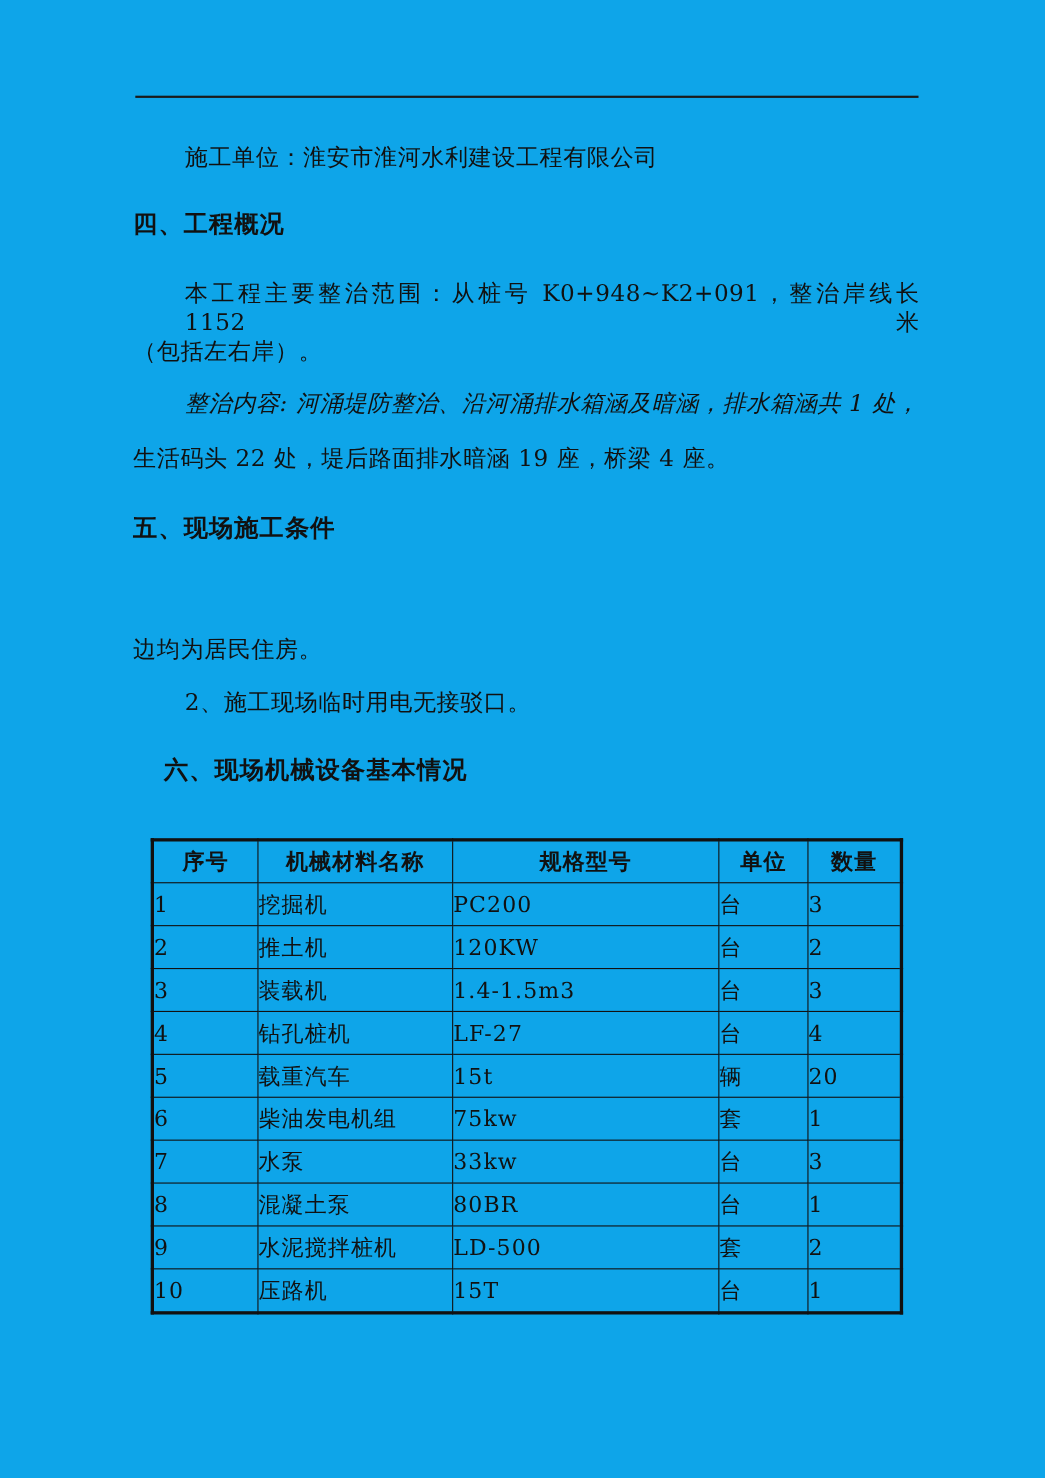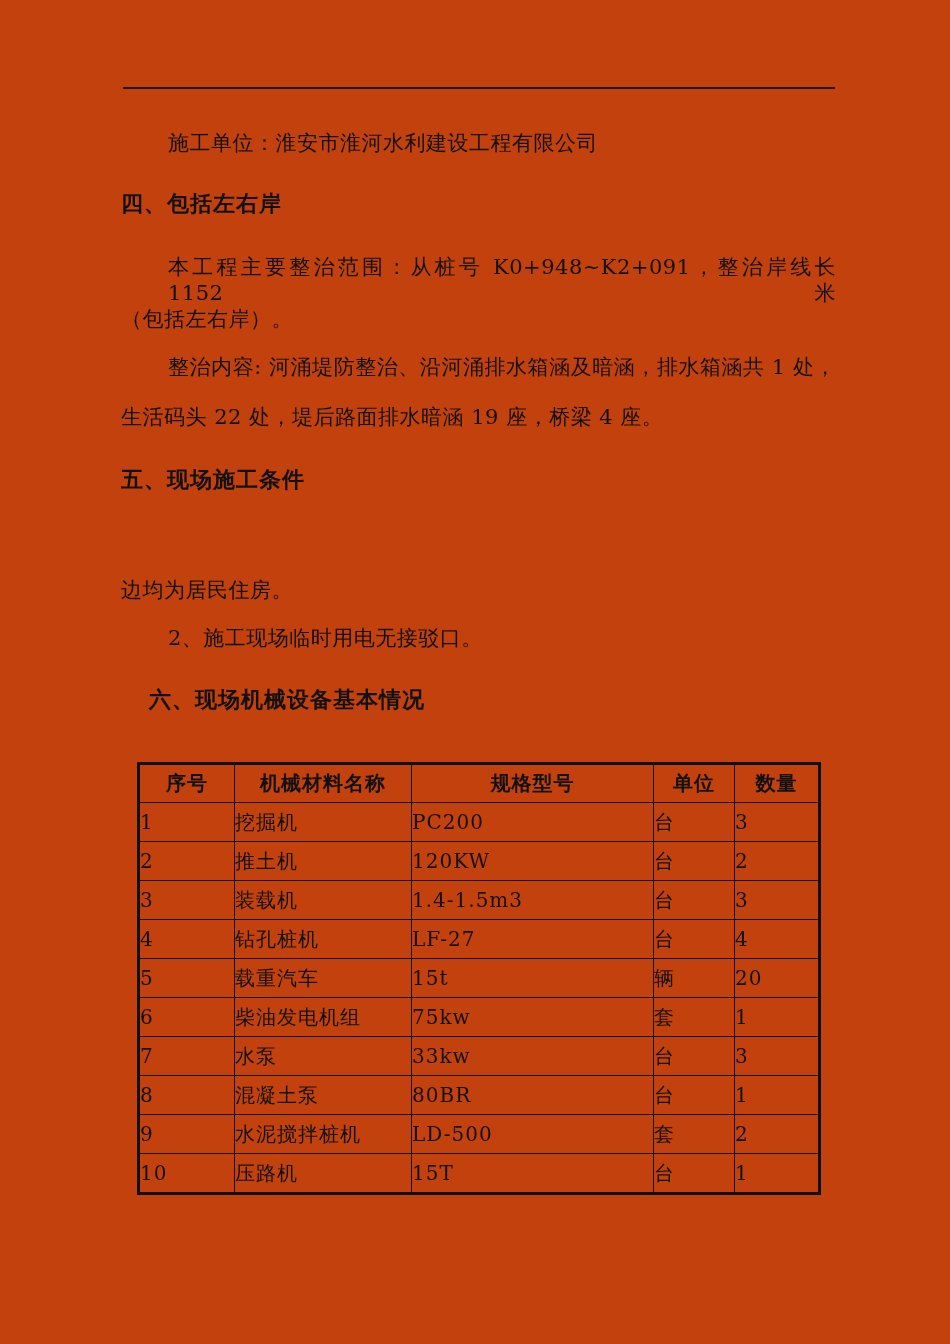--- a/index.html
+++ b/index.html
@@ -1,19 +1,19 @@
 <!DOCTYPE html>
 <html><head>
 <meta charset="utf-8">
 <style>
   html,body{margin:0;padding:0;background:#ffffff;}
   #page{
     position:relative;
     width:950px;height:1344px;
-    background:#c2410c;
+    background:#0ea5e9;
     font-family:"DejaVu Serif","Liberation Serif",serif;
     color:#111111;
     overflow:hidden;
   }
   .hrule{
     position:absolute;left:123px;top:87px;width:712px;height:2px;
     background:#1a1a1a;
   }
   .bodyline{
     position:absolute;
@@ -66,26 +66,26 @@
 </style>
 </head>
 <body>
 
 <div id="page">
 
   <div class="hrule"></div>
 
   <div class="bodyline" style="left:168px;top:130px;">施工单位：淮安市淮河水利建设工程有限公司</div>
 
-  <div class="heading" style="left:121px;top:190px;">四、包括左右岸</div>
+  <div class="heading" style="left:121px;top:190px;">四、工程概况</div>
 
   <div class="bodyline just" style="left:168px;top:254px;">本工程主要整治范围：从桩号 K0+948~K2+091，整治岸线长 1152 米</div>
   <div class="bodyline" style="left:121px;top:306px;">（包括左右岸）。</div>
 
-  <div class="bodyline just" style="left:168px;top:354px;">整治内容: 河涌堤防整治、沿河涌排水箱涵及暗涵，排水箱涵共 1 处，</div>
+  <div class="bodyline just" style="left:168px;top:354px;font-style:italic;">整治内容: 河涌堤防整治、沿河涌排水箱涵及暗涵，排水箱涵共 1 处，</div>
   <div class="bodyline" style="left:121px;top:404px;">生活码头 22 处，堤后路面排水暗涵 19 座，桥梁 4 座。</div>
 
   <div class="heading" style="left:121px;top:466px;">五、现场施工条件</div>
 
   <div class="bodyline" style="left:121px;top:577px;text-align:right;">边均为居民住房。</div>
   <div class="bodyline" style="left:168px;top:625px;">2、施工现场临时用电无接驳口。</div>
 
   <div class="heading" style="left:121px;top:686px;margin-left:28px;">六、现场机械设备基本情况</div>
 
   <table class="equip">

